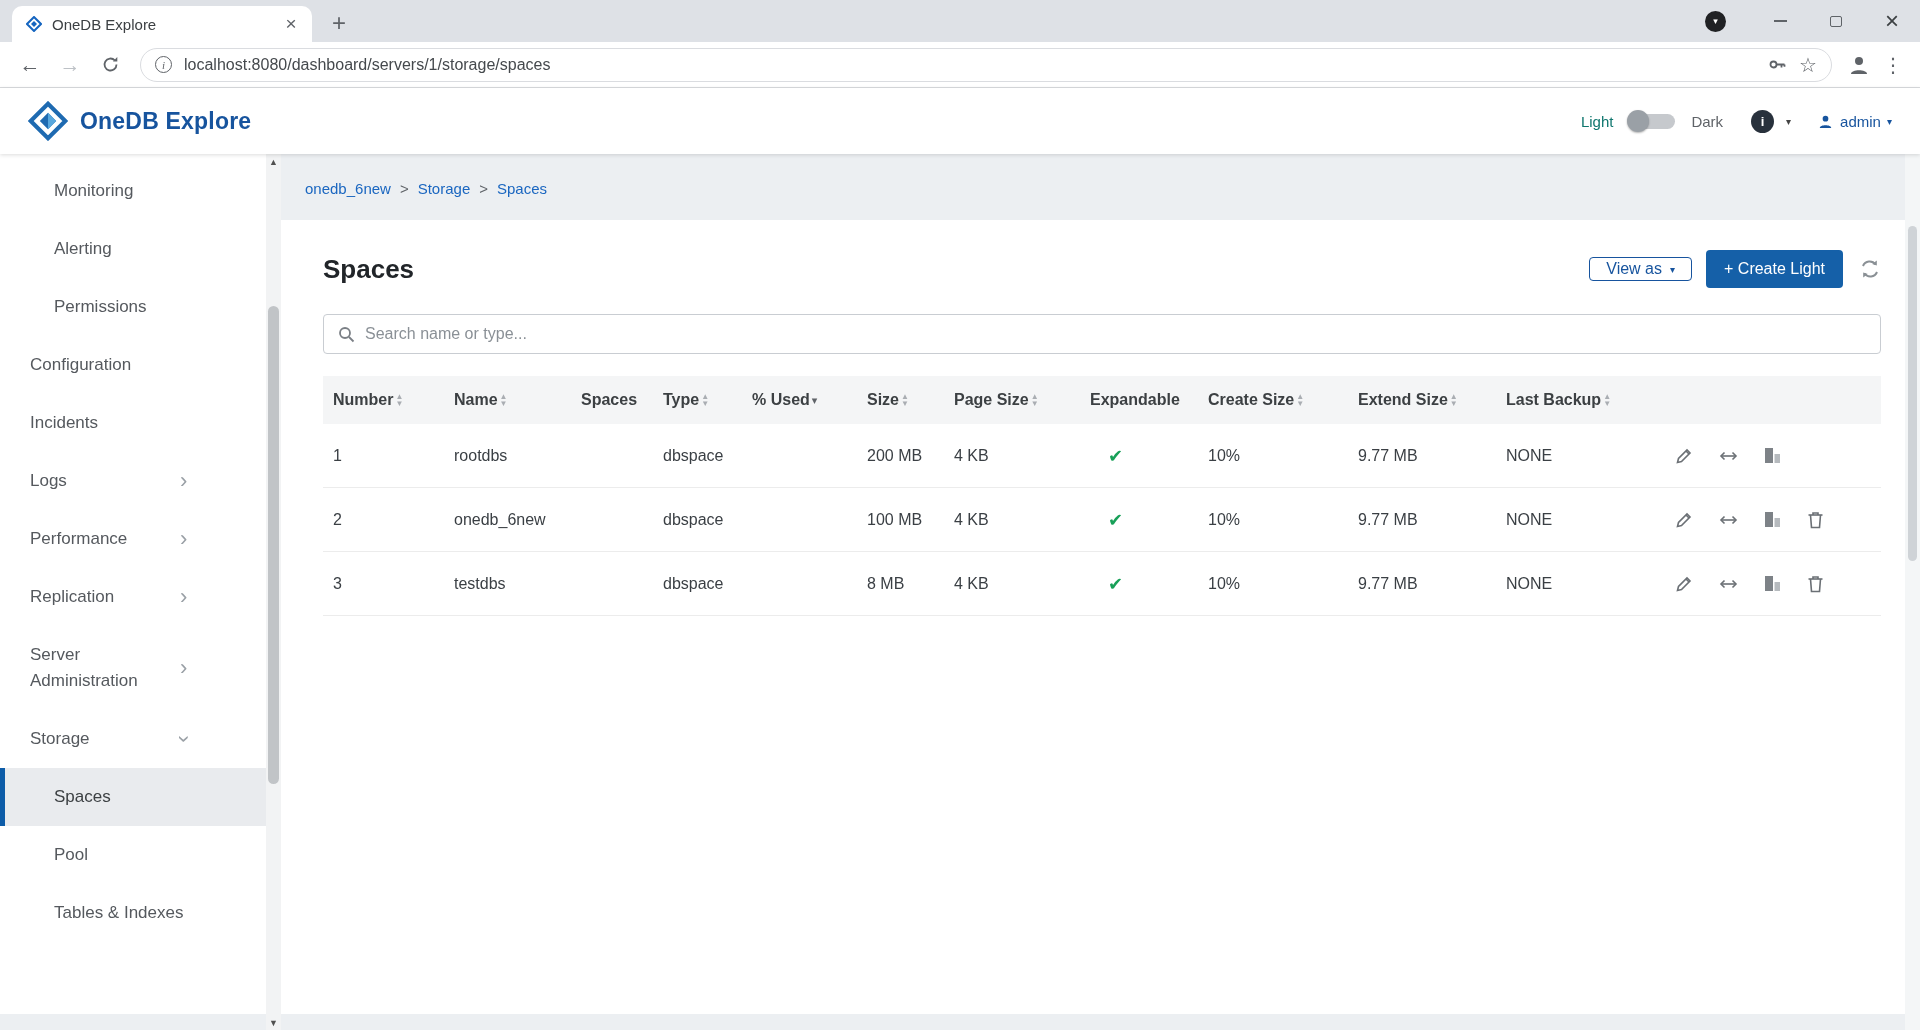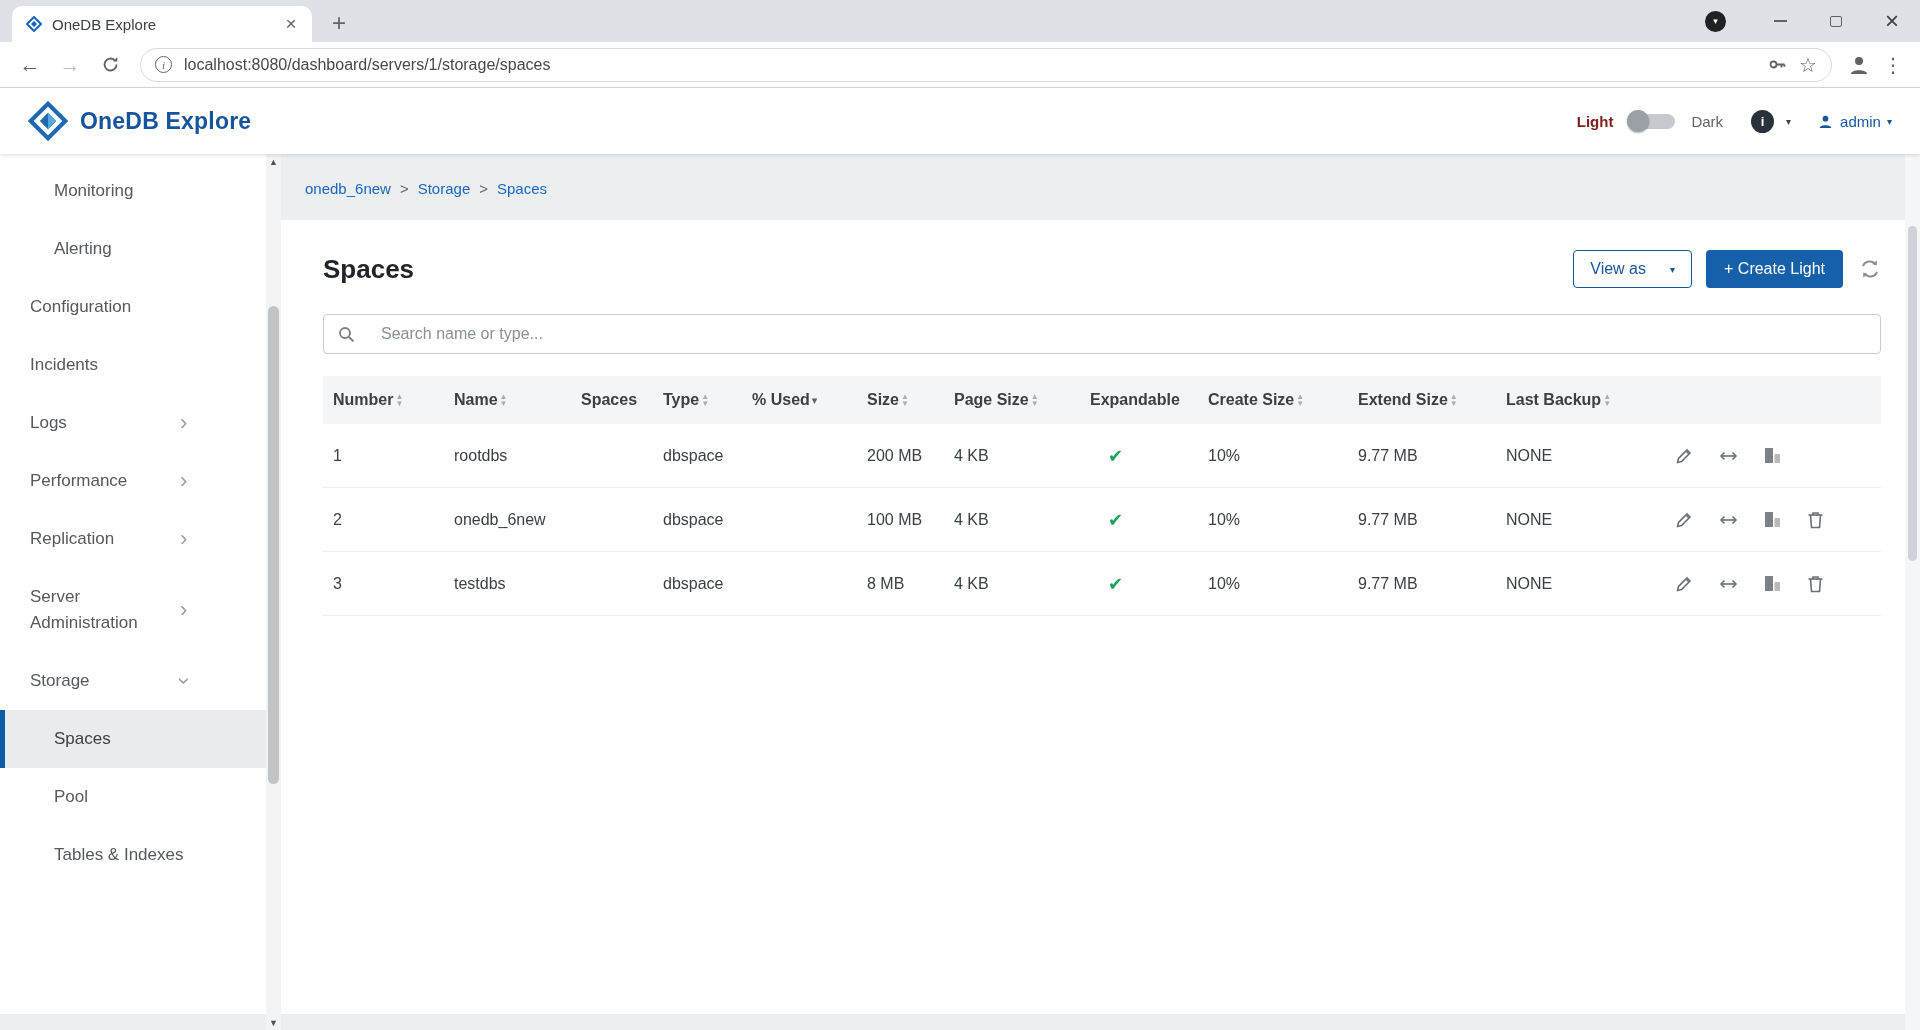--- a/index.html
+++ b/index.html
@@ -29,21 +29,21 @@
   .omni-icon { color:#5f6368; display:flex; align-items:center; cursor:pointer; }
   .star { font-size:20px; color:#5f6368; cursor:pointer; }
   .avatar-btn { width:30px; height:30px; border-radius:50%; display:flex; align-items:center; justify-content:center; cursor:pointer; }
   .menu-dots { font-size:20px; color:#5f6368; width:30px; text-align:center; cursor:pointer; }
 
   
   .app-header { height:66px; background:#fff; display:flex; align-items:center; padding:0 28px; box-shadow:0 1px 4px rgba(0,0,0,.14); position:relative; z-index:6; }
   .brand { display:flex; align-items:center; gap:12px; }
   .brand-name { font-size:23px; font-weight:bold; color:#17549e; letter-spacing:.2px; }
   .header-right { margin-left:auto; display:flex; align-items:center; gap:12px; }
-  .lbl-light { color:#7f1d1d; font-size:15px; cursor:pointer;font-weight:bold; }
+  .lbl-light { color:#0f766e; font-size:15px; cursor:pointer; }
   .lbl-dark { color:#5f6368; font-size:15px; cursor:pointer; }
   .toggle { width:46px; height:15px; background:#c6c9cd; border-radius:8px; position:relative; margin:0 4px; cursor:pointer; }
   .toggle .knob { position:absolute; left:-2px; top:-4px; width:22px; height:22px; border-radius:50%; background:#9aa0a6; box-shadow:0 1px 2px rgba(0,0,0,.3); }
   .info-circle { width:23px; height:23px; border-radius:50%; background:#28313c; color:#fff; font-size:13px; font-weight:bold; display:flex; align-items:center; justify-content:center; margin-left:16px; cursor:pointer; }
   .caret { font-size:10px; color:#444; cursor:pointer; }
   .user-menu { display:flex; align-items:center; gap:6px; color:#17549e; font-size:15px; margin-left:14px; cursor:pointer; }
   .user-menu .caret { color:#17549e; }
 
   
   .app-body { position:relative; height:876px; background:#eceff2; }
@@ -67,28 +67,28 @@
   .main-scroll .thumb { position:absolute; left:3px; width:9px; background:#cfd3d7; border-radius:5px; top:72px; height:335px; cursor:pointer; }
 
   .main { position:absolute; left:281px; right:15px; top:0; bottom:0; }
   .crumbs { padding:26px 0 0 24px; font-size:15px; display:flex; align-items:center; gap:9px; }
   .bc-link { color:#1a66c0; text-decoration:none; cursor:pointer; }
   .bc-sep { color:#5f6368; }
 
   .panel { position:absolute; left:0; right:0; top:66px; bottom:16px; background:#fff; padding:30px 24px 0 42px; overflow:hidden; }
   .panel-head { display:flex; align-items:center; }
   .page-title { flex:1; font-size:26px; font-weight:bold; color:#212529; }
-  .btn-outline { height:38px; padding:0 16px; border:1px solid #17549e; color:#17549e; background:#fff; border-radius:4px;
-                 font-size:16px; display:flex; align-items:center; gap:24px; cursor:pointer;margin-left:12px; }
+  .btn-outline { height:24px; padding:0 16px; border:1px solid #17549e; color:#17549e; background:#fff; border-radius:4px;
+                 font-size:16px; display:flex; align-items:center; gap:8px; cursor:pointer;margin-left:12px; }
   .btn-outline .caret { color:#17549e; }
   .btn-primary { height:38px; padding:0 18px; margin-left:14px; background:#1560a8; color:#fff; border:none; border-radius:4px;
                  font-size:16px; display:flex; align-items:center; cursor:pointer; }
   .reload { margin-left:16px; color:#8a9095; display:flex; align-items:center; cursor:pointer; }
 
-  .searchbar { margin-top:26px; height:40px; border:1px solid #c9cdd2; border-radius:4px; display:flex; align-items:center; gap:26px; padding:0 14px; background:#fff; }
+  .searchbar { margin-top:26px; height:40px; border:1px solid #c9cdd2; border-radius:4px; display:flex; align-items:center; gap:10px; padding:0 14px; background:#fff; }
   .searchbar input { border:none; outline:none; flex:1; font-size:16px; color:#3c4043; font-family:inherit; }
   .searchbar input::placeholder { color:#8a9096; }
 
   .grid-row { display:grid; grid-template-columns:121px 127px 82px 89px 115px 87px 136px 118px 150px 148px 169px 1fr; align-items:center; padding-left:10px; }
   .thead { margin-top:22px; background:#f4f5f6; height:48px; font-size:16px; font-weight:bold; color:#3c4043; }
   .th { display:flex; align-items:center; gap:2px; cursor:default; }
   .sort { display:inline-flex; flex-direction:column; color:#a9adb2; font-size:8px; line-height:7px; }
   .sort.active { font-size:11px; color:#5f6368; line-height:11px; }
   .trow { height:64px; border-bottom:1px solid #ececec; font-size:16px; color:#3a3f44; background:#fff; }
   .dot { width:14px; height:14px; border-radius:50%; background:#18a058; margin-left:6px; }
@@ -192,20 +192,24 @@
   <nav class="sidebar">
     <div class="side-nav">
         <div class="side-item indent">
     <span class="lab">Monitoring</span>
 
   </div>
         <div class="side-item indent">
     <span class="lab">Alerting</span>
 
   </div>
+        <div class="side-item indent">
+    <span class="lab">Permissions</span>
+
+  </div>
         <div class="side-item">
     <span class="lab">Configuration</span>
 
   </div>
         <div class="side-item">
     <span class="lab">Incidents</span>
 
   </div>
         <div class="side-item">
     <span class="lab">Logs</span>

